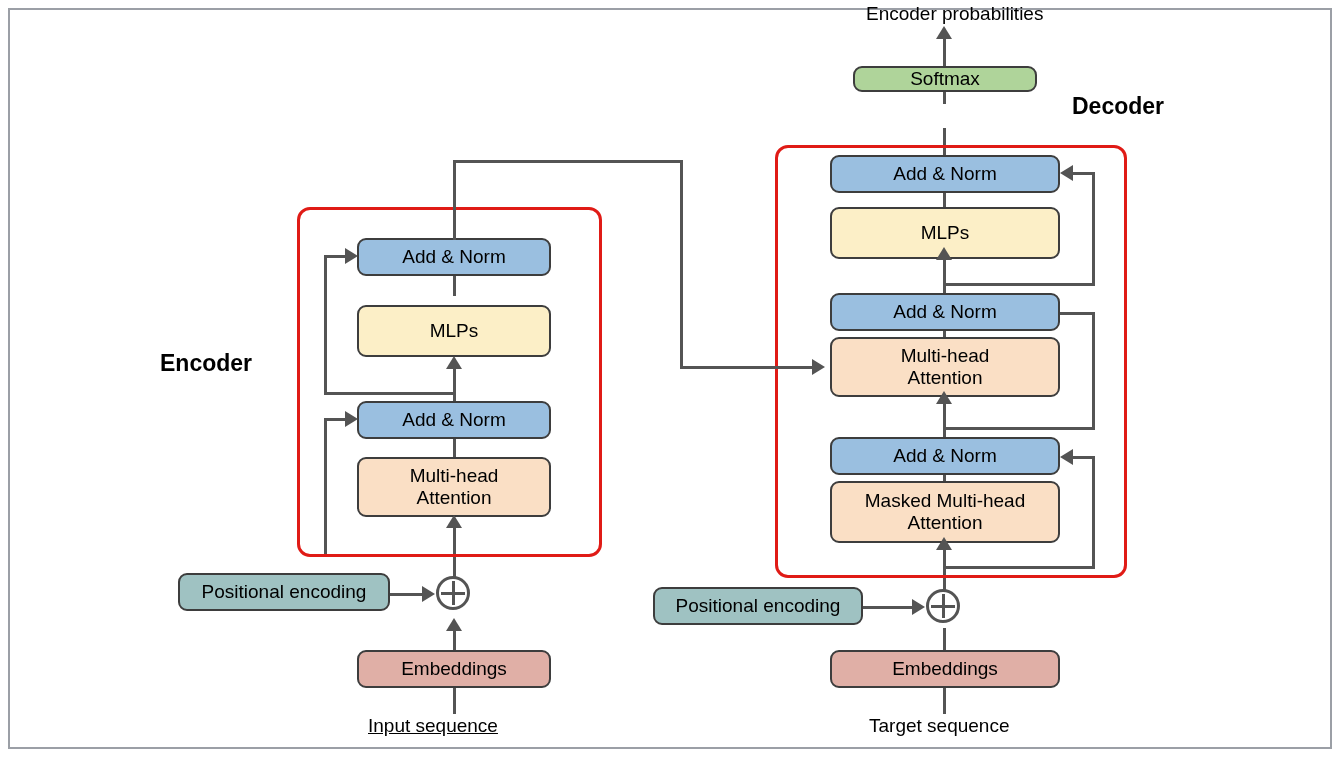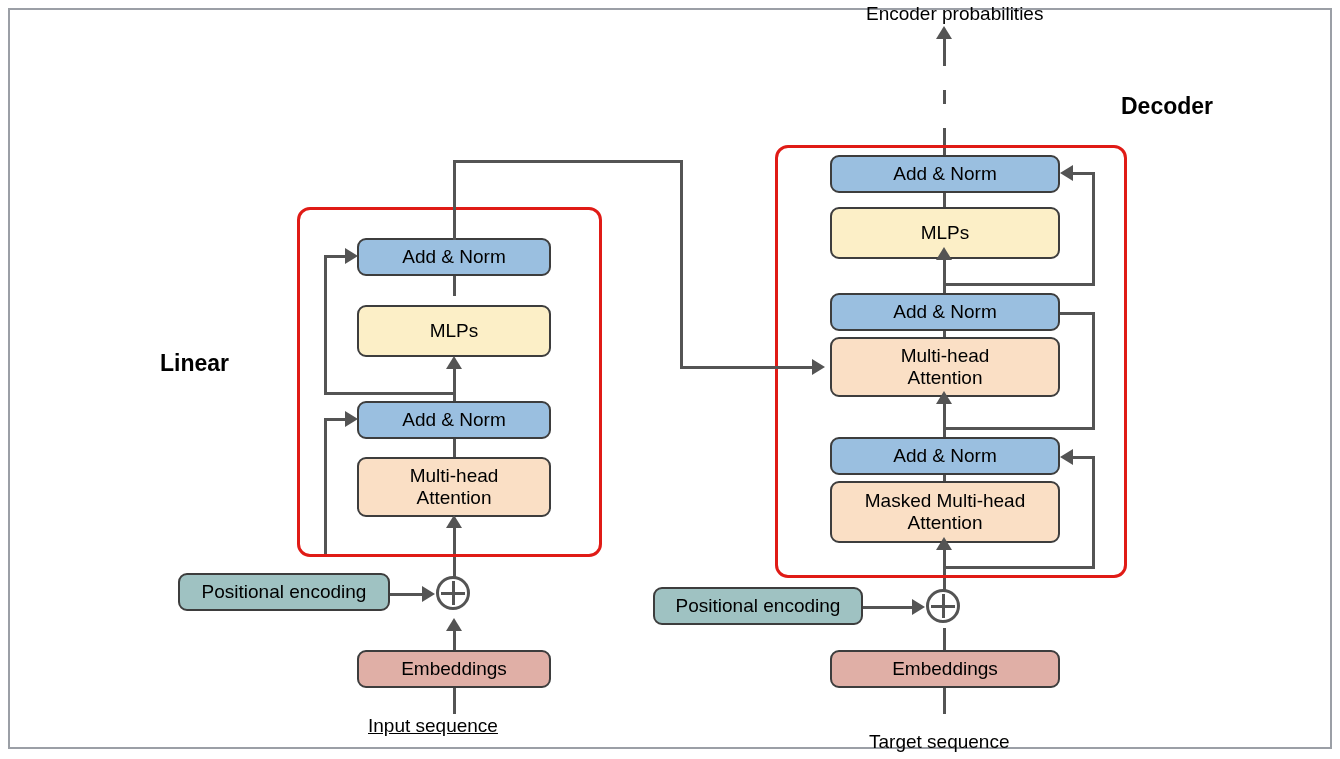--- a/index.html
+++ b/index.html
@@ -112,27 +112,27 @@
 </style>
 </head>
 <body>
 
 <div id="canvas">
   <div id="frame"></div>
 
   <div class="group-frame" style="left:297px;top:207px;width:305px;height:350px;"></div>
   <div class="group-frame" style="left:775px;top:145px;width:352px;height:433px;"></div>
 
-  <div class="group-caption" style="left:160px;top:350px;">Linear</div>
-  <div class="group-caption" style="left:1121px;top:93px;">Decoder</div>
+  <div class="group-caption" style="left:160px;top:350px;">Encoder</div>
+  <div class="group-caption" style="left:1072px;top:93px;">Decoder</div>
 
   <div class="caption" style="left:866px;top:3px;">Encoder probabilities</div>
 
   <div class="caption" style="left:368px;top:715px;text-decoration:underline;">Input sequence</div>
-  <div class="caption" style="left:869px;top:715px;margin-top:16px;">Target sequence</div>
+  <div class="caption" style="left:869px;top:715px;">Target sequence</div>
 
   <div class="line v" style="left:453px;top:686px;height:28px;"></div>
 
   <div class="line v" style="left:453px;top:628px;height:22px;"></div>
   <div class="arrow up" style="left:446px;top:618px;"></div>
 
   <div class="line h" style="left:390px;top:593px;width:36px;"></div>
   <div class="arrow right" style="left:422px;top:586px;"></div>
 
   <div class="line v" style="left:453px;top:525px;height:53px;"></div>
@@ -200,20 +200,21 @@
 
   <div class="line v" style="left:943px;top:190px;height:22px;"></div>
 
   <div class="line v" style="left:943px;top:128px;height:30px;"></div>
 
   <div class="line v" style="left:943px;top:90px;height:14px;"></div>
 
   <div class="line v" style="left:943px;top:35px;height:31px;"></div>
   <div class="arrow up" style="left:936px;top:26px;"></div>
 
+  <div class="node" style="left:853px;top:66px;width:184px;height:26px;background:#AFD49A;">Softmax</div>
 
   <div class="node" style="left:357px;top:238px;width:194px;height:38px;background:#9ABFE0;">Add &amp; Norm</div>
   <div class="node" style="left:357px;top:305px;width:194px;height:52px;background:#FCEFC7;">MLPs</div>
   <div class="node" style="left:357px;top:401px;width:194px;height:38px;background:#9ABFE0;">Add &amp; Norm</div>
   <div class="node two-line" style="left:357px;top:457px;width:194px;height:60px;background:#FADFC5;">Multi-head
 Attention</div>
 
   <div class="plus-circle" style="left:436px;top:576px;"></div>
 
   <div class="node" style="left:178px;top:573px;width:212px;height:38px;background:#9FC2C2;">Positional encoding</div>

